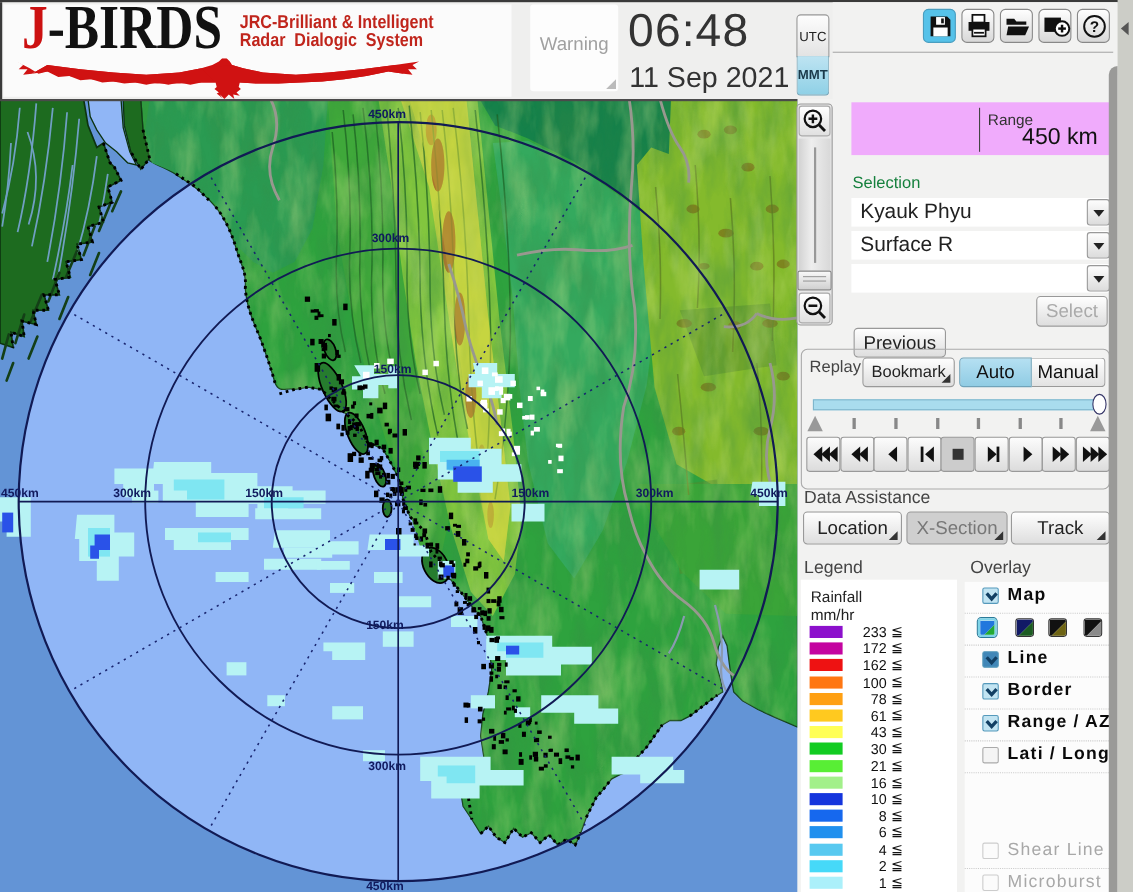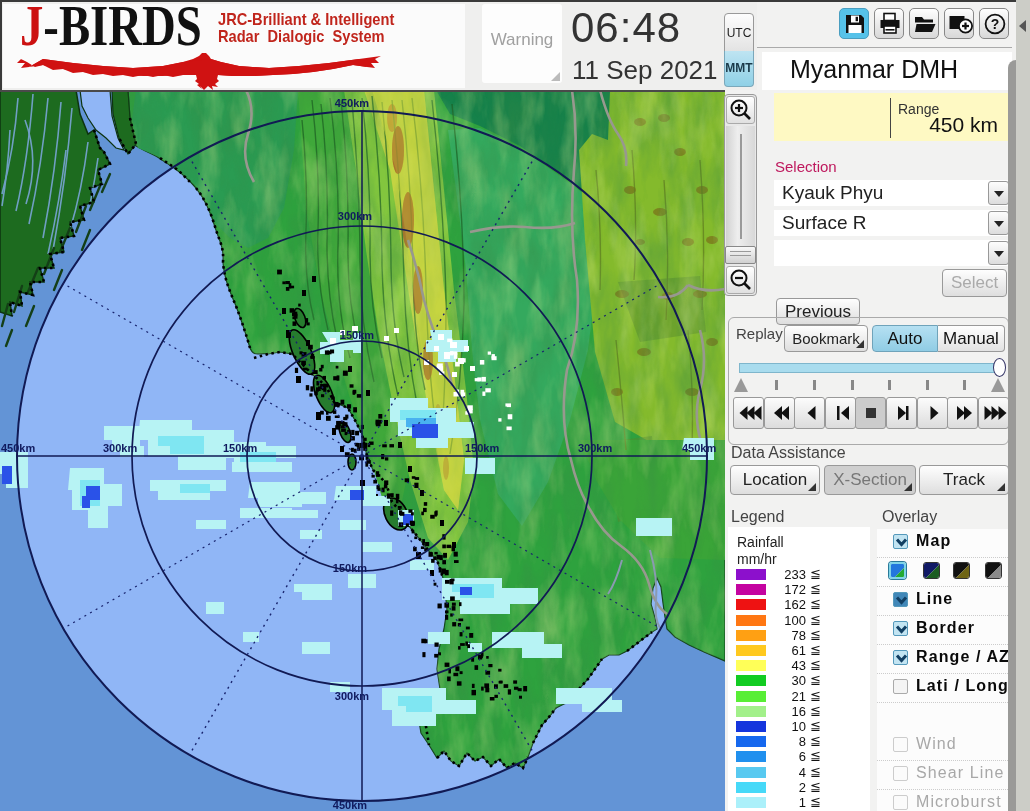--- a/index.html
+++ b/index.html
@@ -53,25 +53,25 @@
 #zoomw{position:absolute;left:724px;top:94px;width:33px;height:202px;background:#e8e8e8;
  border:1px solid #999;border-radius:4px;}
 .zbtn{position:absolute;left:1px;width:29px;height:28px;background:linear-gradient(#fff,#e0e0e0);
  border:1px solid #aaa;border-radius:3px;}
 #ztrack{position:absolute;left:1px;top:31px;width:29px;height:120px;background:linear-gradient(90deg,#d2d2d2,#eee 40%,#d8d8d8);}
 #ztrack:before{content:"";position:absolute;left:14px;top:8px;width:2px;height:105px;background:#999;}
 #zthumb{position:absolute;left:0px;top:151px;width:31px;height:18px;
  background:linear-gradient(#f8f8f8,#d0d0d0);border:1px solid #888;border-radius:2px;}
 #zthumb:before{content:"";position:absolute;left:4px;top:4px;right:4px;height:3px;border-top:1px solid #999;border-bottom:1px solid #999;}
 
-#rangebox{position:absolute;left:774px;top:93px;width:236px;height:48px;background:#fef9c3;}
+#rangebox{position:absolute;left:774px;top:93px;width:236px;height:48px;background:#f0abfc;}
 #rangebox .sep{position:absolute;left:116px;top:5px;width:1px;height:40px;background:#444;}
 #rangebox .lab{position:absolute;left:124px;top:8px;font-size:14px;color:#333;}
 #rangebox .val{position:absolute;right:12px;top:20px;font-size:21px;color:#111;}
-#sellab{position:absolute;left:775px;top:158px;font-size:15px;color:#be185d;}
+#sellab{position:absolute;left:775px;top:158px;font-size:15px;color:#15803d;}
 .selrow{position:absolute;left:774px;width:236px;height:26px;background:#fff;}
 .selrow span{position:absolute;left:8px;top:2px;font-size:19px;color:#222;}
 .drop{position:absolute;right:1px;top:1px;width:21px;height:24px;background:linear-gradient(#fdfdfd,#dcdcdc);
  border:1px solid #999;border-radius:3px;}
 .drop:before{content:"";position:absolute;left:5px;top:9px;width:0;height:0;
  border-left:5px solid transparent;border-right:5px solid transparent;border-top:6px solid #222;}
 .pbtn{position:absolute;border:1px solid #999;border-radius:4px;background:linear-gradient(#fefefe,#dedede);
  font-size:17px;color:#222;text-align:center;}
 #prevbtn{left:776px;top:270px;width:84px;height:27px;line-height:25px;margin-top:28px;}
 #selbtn{left:926px;top:269px;width:65px;height:28px;line-height:26px;color:#aaa;margin-left:16px;}
@@ -761,23 +761,20 @@
       <rect x="14" y="12.9" width="7" height="2.2" fill="#111"></rect>
     </svg>
       </div>
     <div class="tbtn" id="tb5">
         <svg width="24" height="24" viewBox="0 0 24 24">
       <circle cx="12" cy="12" r="9.4" fill="none" stroke="#111" stroke-width="1.8"></circle>
       <text x="12" y="17" font-size="14" font-weight="bold" text-anchor="middle" fill="#111" font-family="Liberation Sans,sans-serif">?</text>
     </svg>
       </div>
     <div id="topsep"></div>
-    <div id="dmhbox">
-        <span>Myanmar DMH</span>
-      </div>
     <div id="hdrline"></div>
   </div>
 
   <div id="panel"></div>
   <div id="zoomw">
     <div class="zbtn" style="top:1px"><svg width="26" height="26" viewBox="0 0 26 26">
       <circle cx="12" cy="11" r="7.5" fill="none" stroke="#111" stroke-width="2"></circle>
       <line x1="17.5" y1="16.5" x2="23" y2="22" stroke="#111" stroke-width="2.6"></line>
       <line x1="8" y1="11" x2="16" y2="11" stroke="#111" stroke-width="2.2"></line>
       <line x1="12" y1="7" x2="12" y2="15" stroke="#111" stroke-width="2.2"></line>
@@ -989,24 +986,20 @@
           <svg width="15" height="15" style="position:absolute;left:0;top:0">
             <path d="M3,4.5 L7.5,9.5 L12,4.5" stroke="#123f63" stroke-width="3" fill="none"></path>
           </svg>
         </div>
         <span>Range / AZ</span>
       </div>
       <div class="ovrow" style="top: 145px;">
         <div class="cb"></div>
         <span>Lati / Long</span>
       </div>
-      <div class="ovrow ovdis" style="top: 203px;">
-        <div class="cb"></div>
-        <span>Wind</span>
-      </div>
       <div class="ovrow ovdis" style="top: 232px;">
         <div class="cb"></div>
         <span>Shear Line</span>
       </div>
       <div class="ovrow ovdis" style="top: 261px;">
         <div class="cb"></div>
         <span>Microburst</span>
       </div>
     </div>
   <div id="rshadow"></div>

